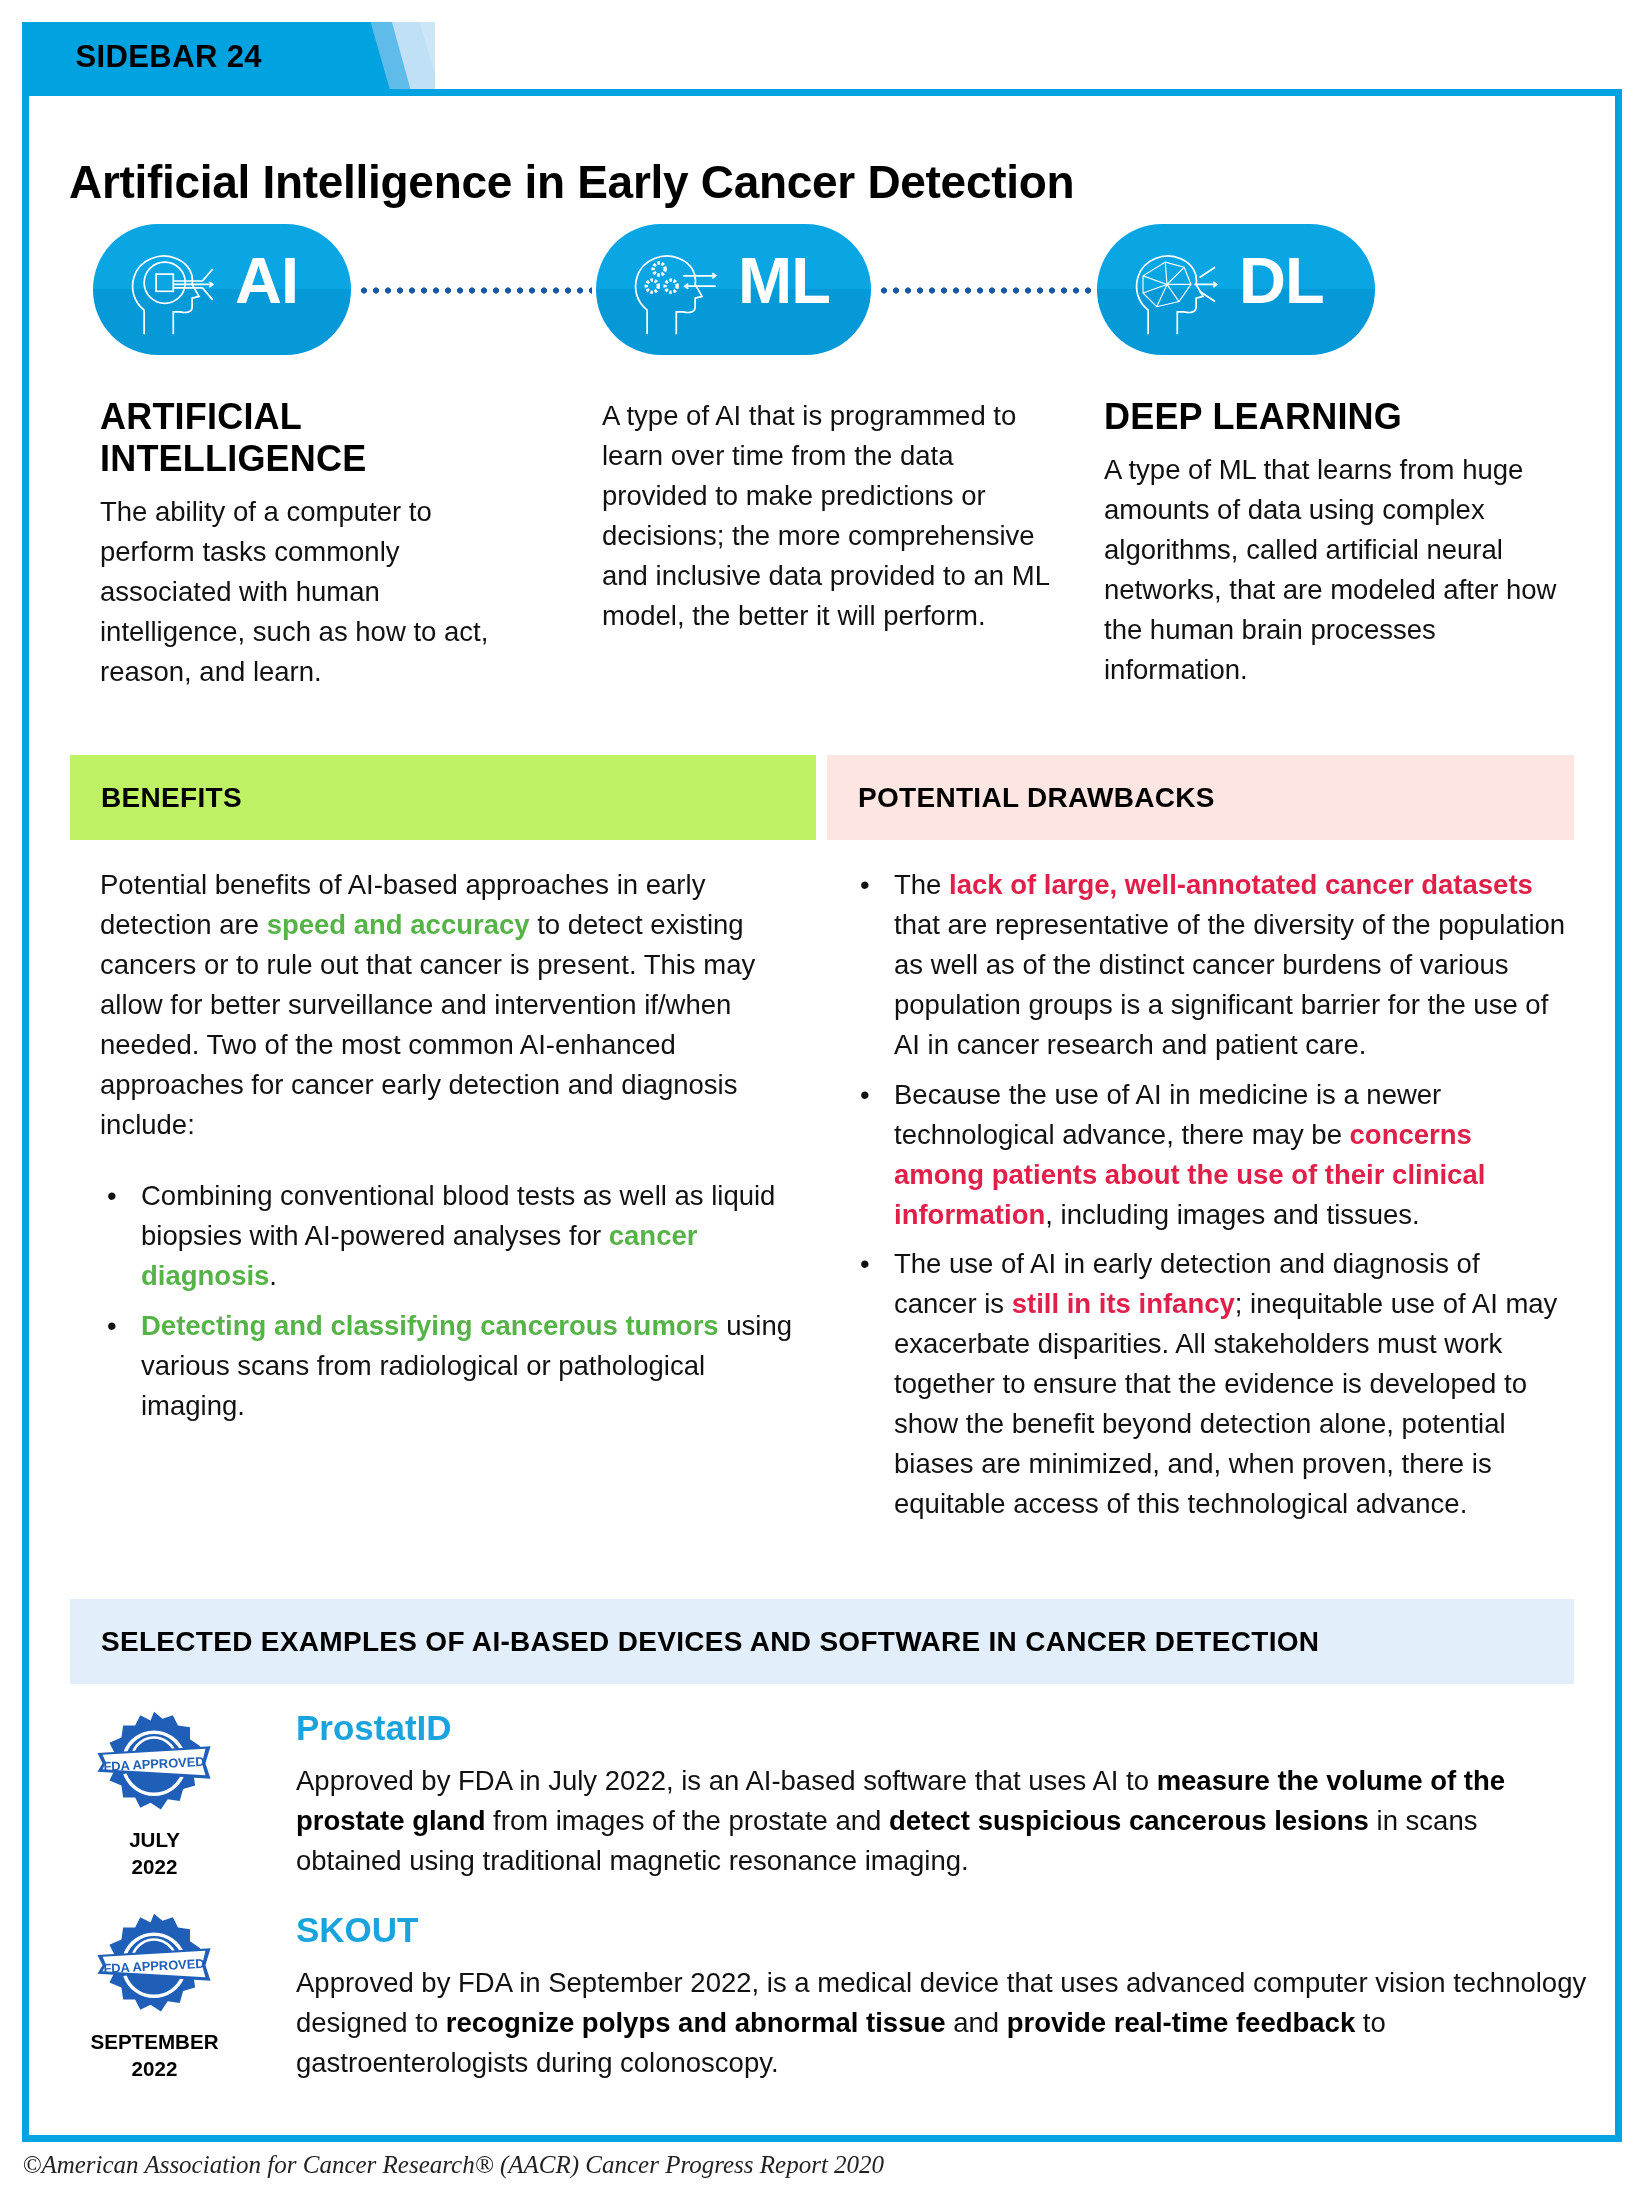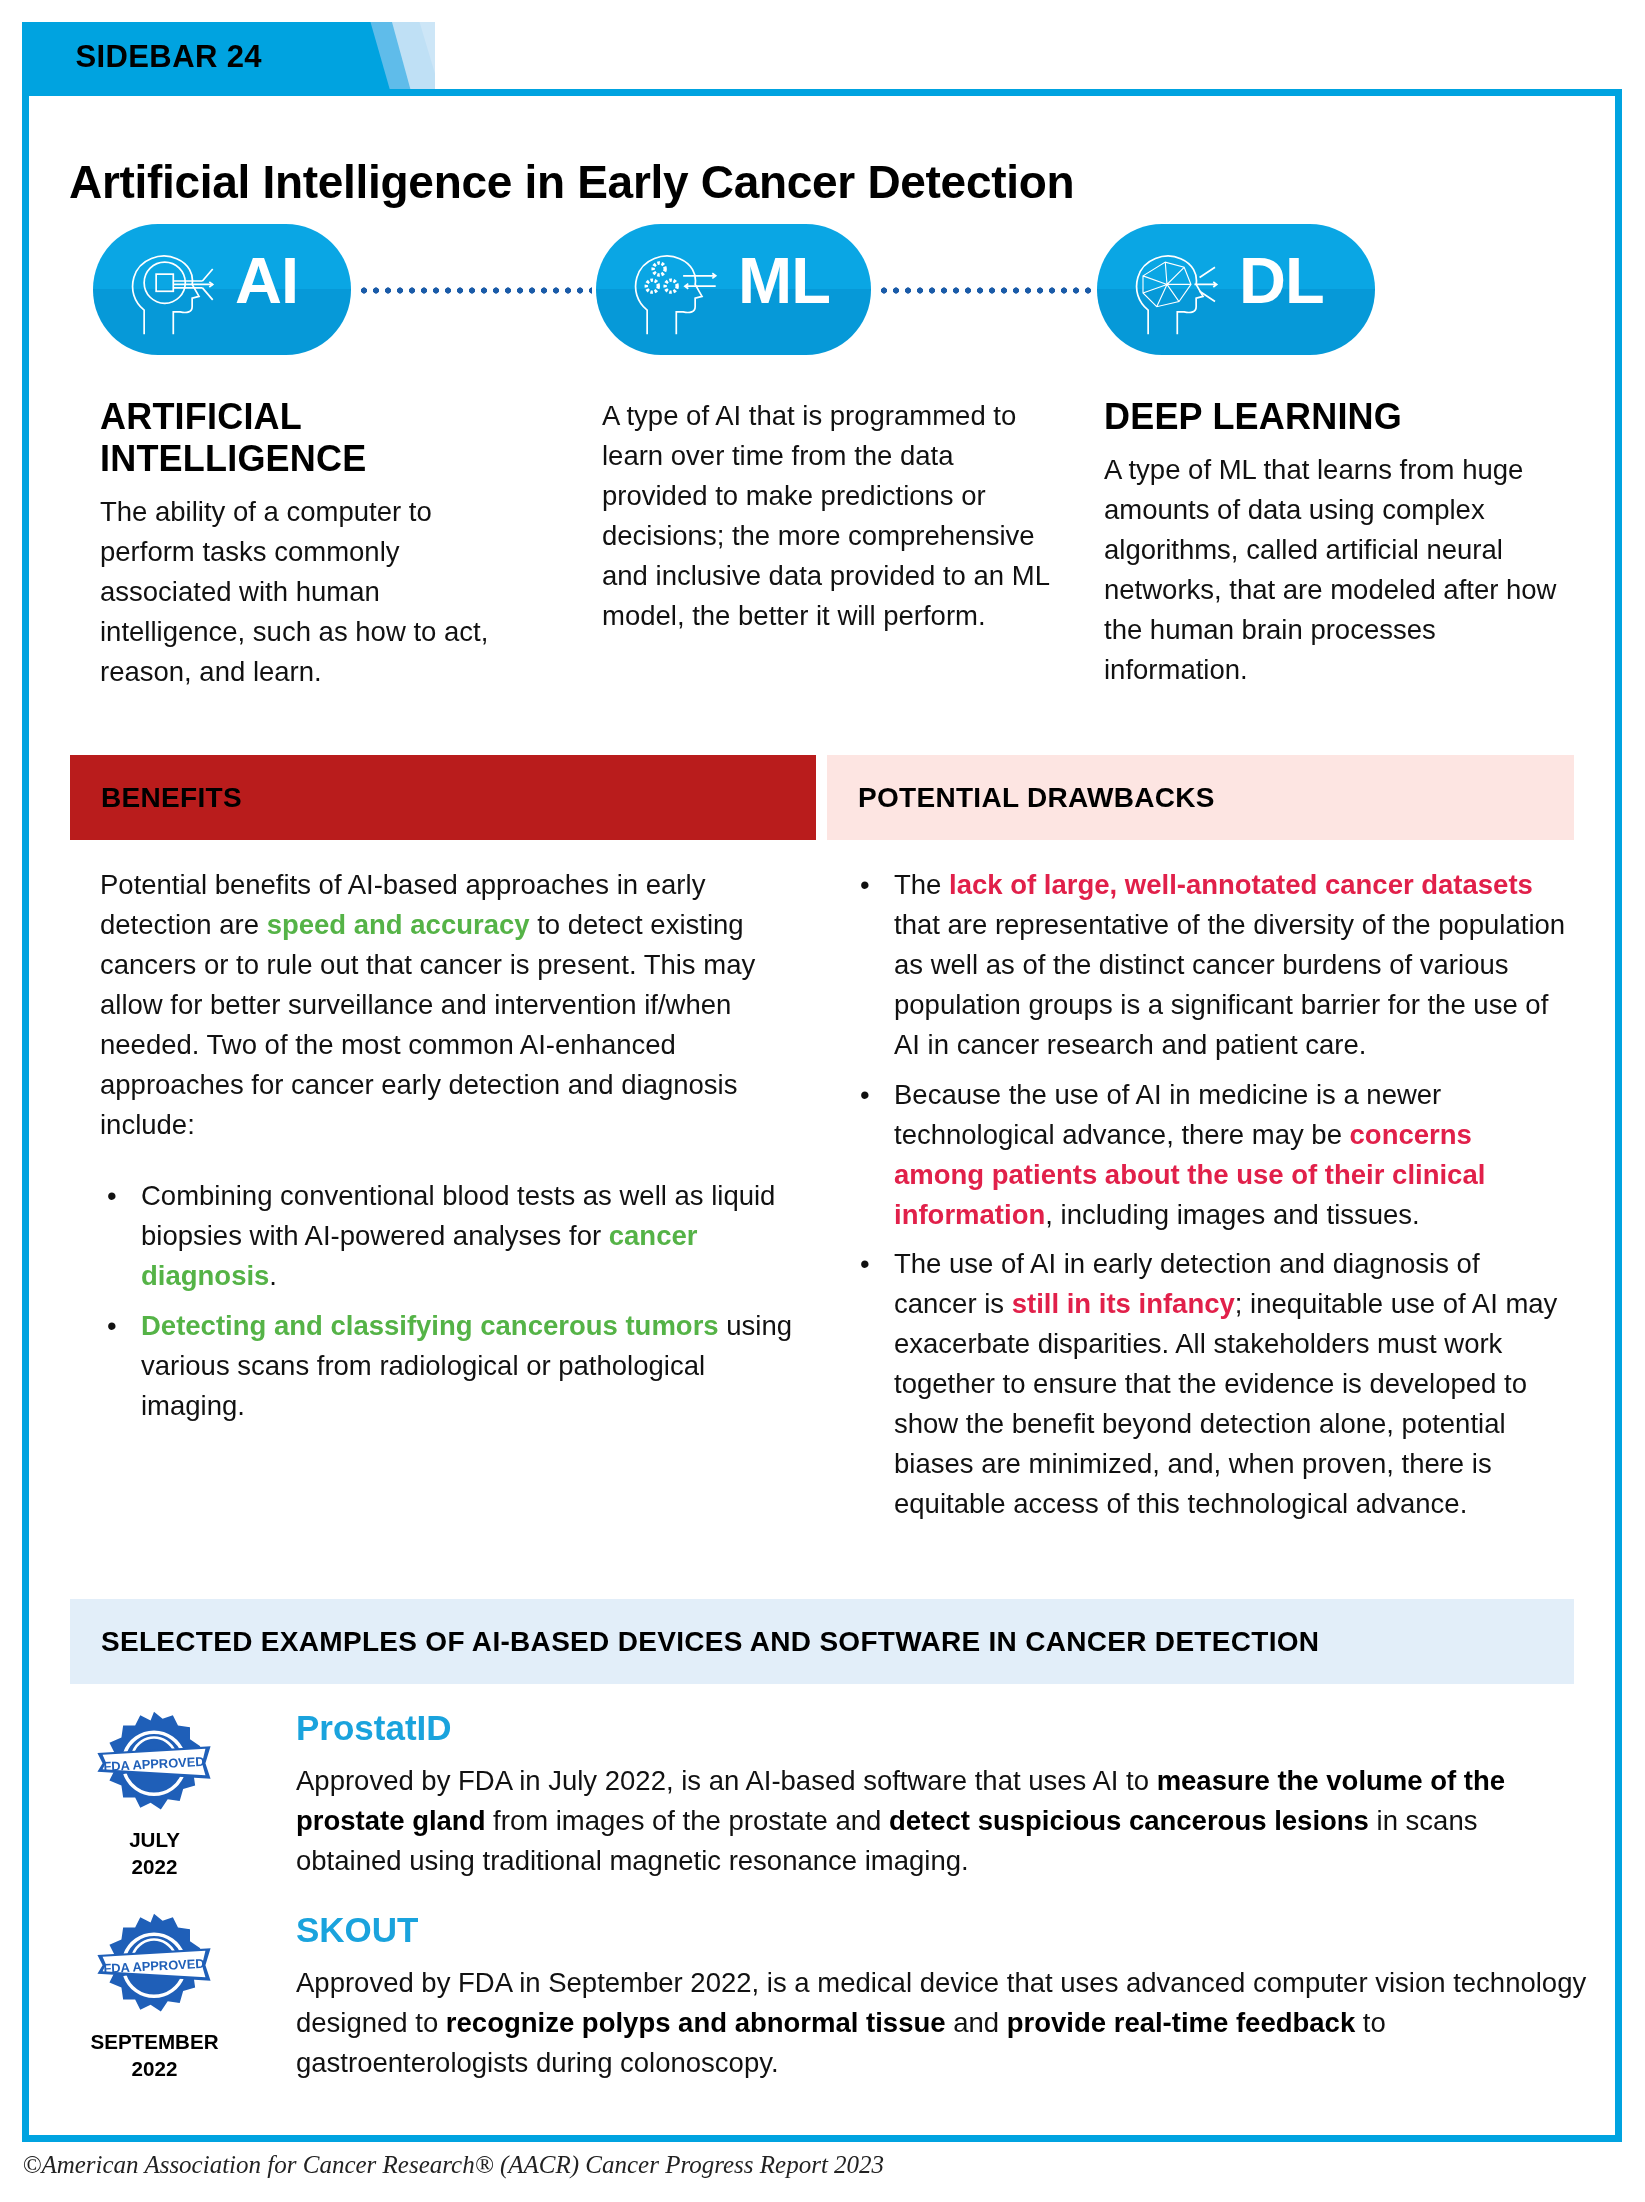--- a/index.html
+++ b/index.html
@@ -26,21 +26,21 @@
 
   .def { position: absolute; top: 396px; width: 465px; }
   .def h3 { font-size: 36px; font-weight: 700; color: #000; margin-bottom: 12px; letter-spacing: 0.2px; }
   .def p { font-size: 27.5px; line-height: 40px; color: #111; }
   #def-ai { left: 100px; }
   #def-ml { left: 602px; }
   #def-dl { left: 1104px; }
 
   .band { position: absolute; height: 85px; }
   .band span { position: absolute; left: 31px; top: 27px; font-size: 28px; font-weight: 700; color: #000; letter-spacing: 0.3px; }
-  #band-benefits { left: 70px; top: 755px; width: 746px; background: #b91c1c; }
+  #band-benefits { left: 70px; top: 755px; width: 746px; background: #bef264; }
   #band-drawbacks { left: 827px; top: 755px; width: 747px; background: #fde5e2; }
   #band-examples { left: 70px; top: 1599px; width: 1504px; background: #e2eef9; }
 
   .col-text { position: absolute; font-size: 27.5px; line-height: 40px; color: #111; }
   #benefits-body { left: 100px; top: 865px; width: 706px; }
   .green { color: #55b347; font-weight: 700; }
   .red { color: #e1204a; font-weight: 700; }
   .bold { font-weight: 700; color: #000; }
 
   ul.blist { list-style: none; }
@@ -177,14 +177,14 @@
     <text x="70" y="70" text-anchor="middle" font-size="15" font-weight="700" fill="#1f5fb8" font-family="Liberation Sans, sans-serif" transform="rotate(-3 70 64)">FDA APPROVED</text>
   </svg>
   <div class="badge-date">
     <div>SEPTEMBER</div>
     <div>2022</div>
   </div>
   <div class="ex-name">SKOUT</div>
   <p class="ex-desc"><span>Approved by FDA in September 2022, is a medical device that uses advanced computer vision technology designed to </span><span class="bold">recognize polyps and abnormal tissue</span><span> and </span><span class="bold">provide real-time feedback</span><span> to gastroenterologists during colonoscopy.</span></p>
 </div>
 
-<div class="footer">©American Association for Cancer Research® (AACR) Cancer Progress Report 2023</div>
+<div class="footer">©American Association for Cancer Research® (AACR) Cancer Progress Report 2020</div>
 
 
 </body></html>

